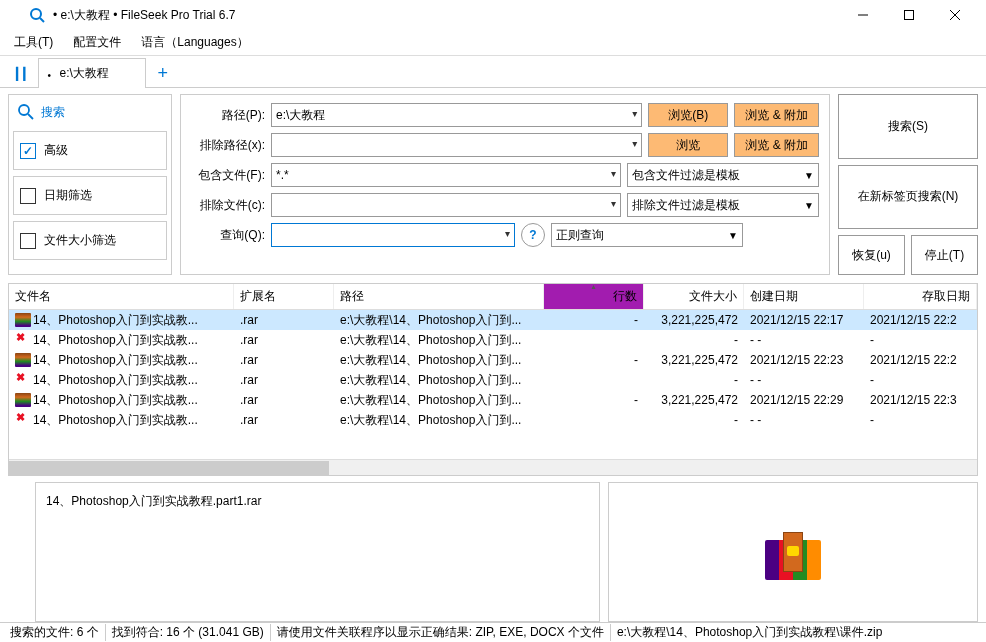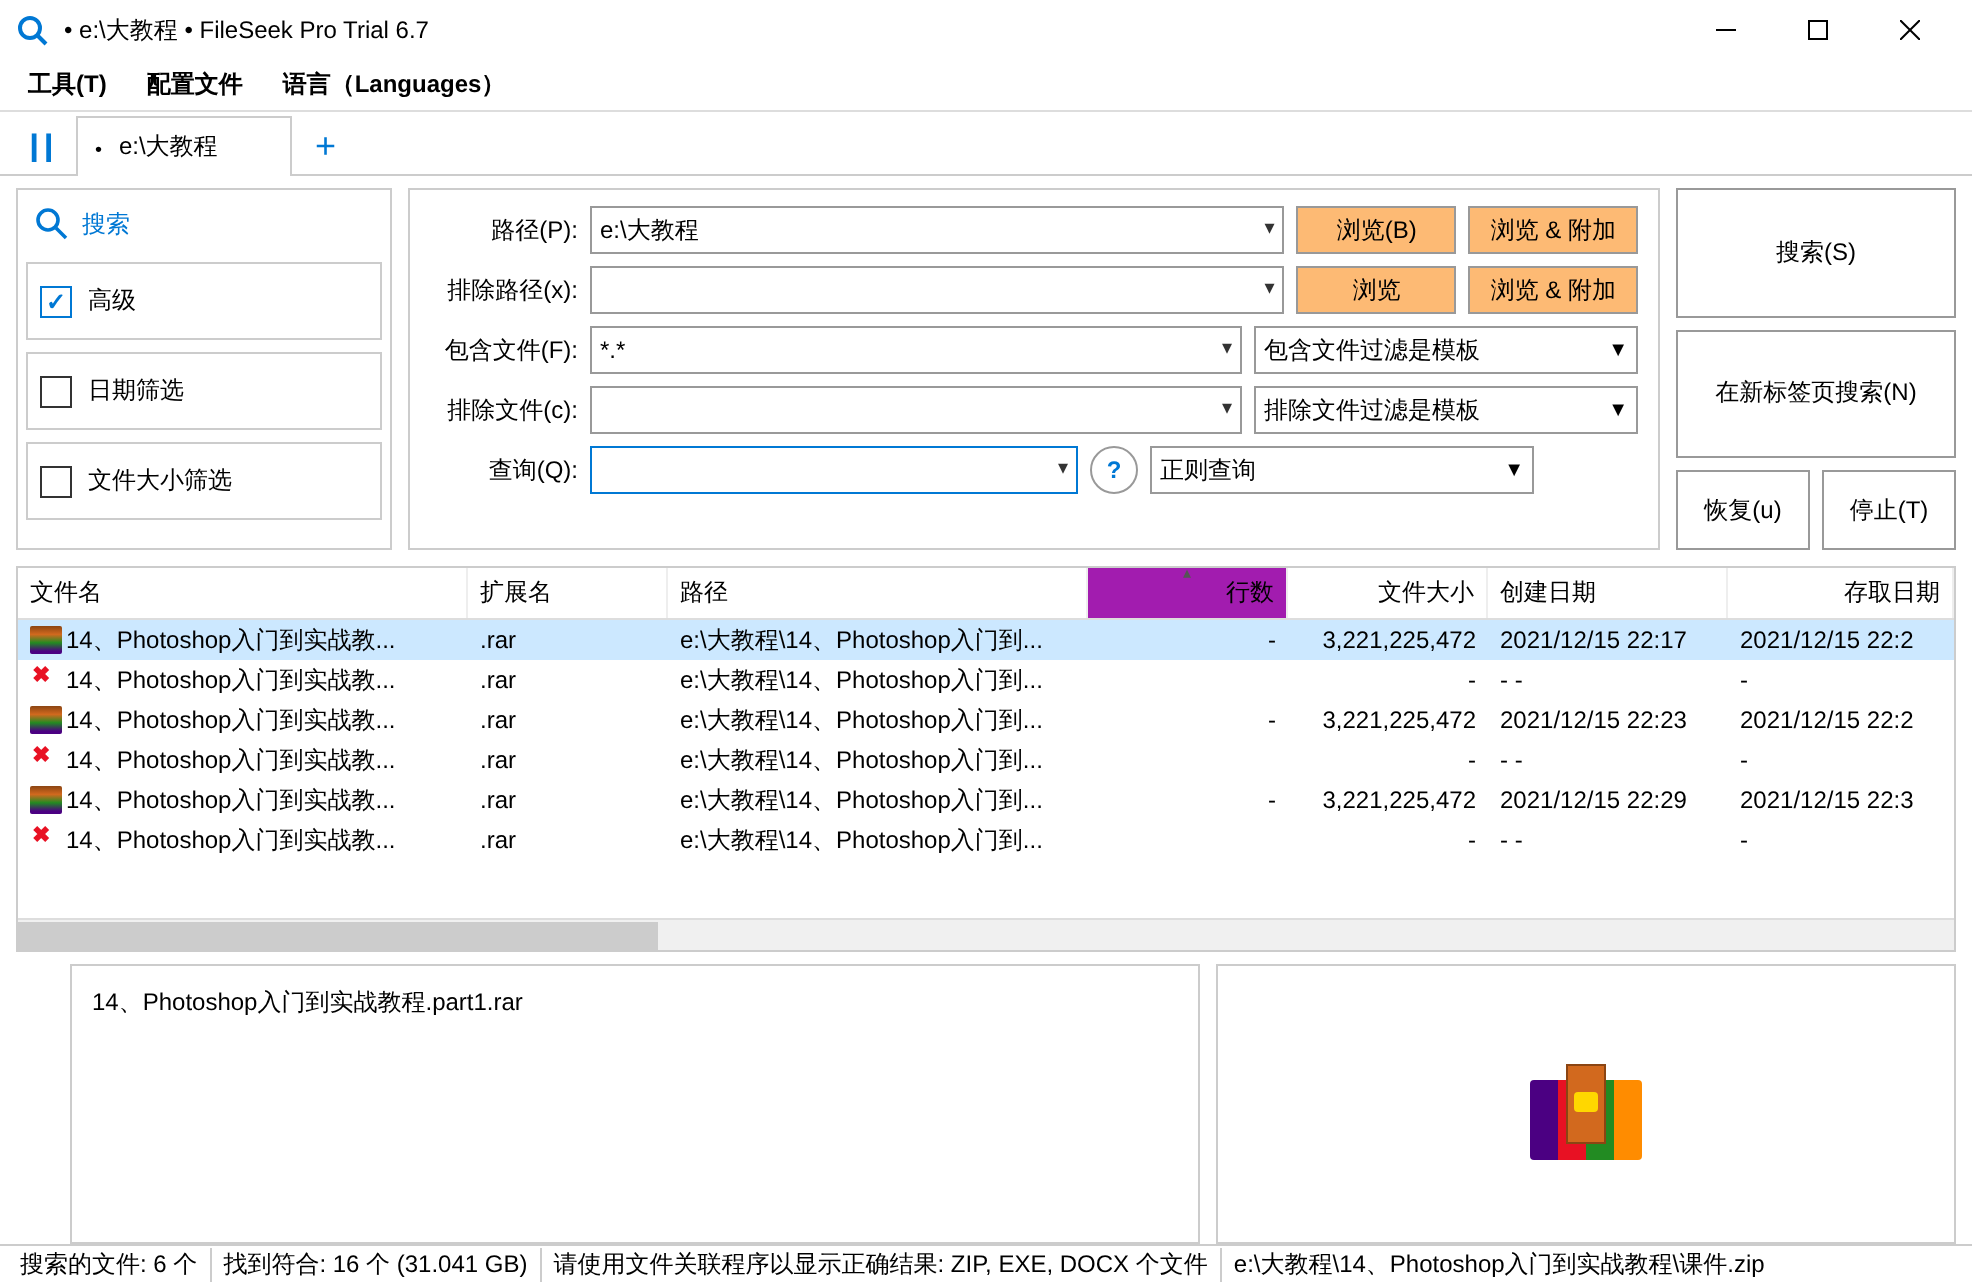--- a/index.html
+++ b/index.html
@@ -1,39 +1,39 @@
 <!DOCTYPE html>
 <html><head>
 <meta charset="utf-8">
 <style>
 * { box-sizing: border-box; margin: 0; padding: 0; font-family: "Microsoft YaHei", "Segoe UI", sans-serif; font-size: 12px; }
 body { background: #fff; width: 986px; height: 642px; overflow: hidden; display: flex; flex-direction: column; }
 
 
-.titlebar { height: 30px; display: flex; align-items: center; padding: 0 8px; }
+.titlebar { height: 30px; display: flex; align-items: center; padding: 0 8px; margin-left: 21px; }
 .titlebar .app-icon { width: 16px; height: 16px; margin-right: 8px; }
 .titlebar .title { flex: 1; }
 .titlebar .win-btns { display: flex; gap: 0; }
 .titlebar .win-btn { width: 46px; height: 30px; display: flex; align-items: center; justify-content: center; cursor: pointer; }
 
 
-.menubar { height: 26px; display: flex; align-items: center; padding: 0 4px; border-bottom: 1px solid #ddd; font-weight: bold; }
+.menubar { height: 26px; display: flex; align-items: center; padding: 0 4px; border-bottom: 1px solid #ddd; }
 .menubar .menu-item { padding: 4px 10px; cursor: pointer; }
 
 
 .tabbar { height: 32px; display: flex; align-items: flex-end; padding: 0 8px; border-bottom: 1px solid #ccc; }
 .tab-pause { color: #0078d4; margin: 0 8px 6px; letter-spacing: -2px; }
 .tab { padding: 6px 36px 6px 20px; border: 1px solid #ccc; border-bottom: none; background: #fff; position: relative; margin-bottom: -1px; cursor: pointer; }
 .tab-dot { position: absolute; left: 8px; top: 11px; font-size: 10px; }
 .tab-add { width: 34px; height: 28px; display: flex; align-items: center; justify-content: center; color: #0078d4; font-size: 18px; cursor: pointer; }
 
 
 .content { flex: 1; display: flex; flex-direction: column; padding: 6px 8px 0; overflow: hidden; }
 .search-panel { display: flex; gap: 8px; }
-.left-col { width: 188px; border: 1px solid #ccc; padding: 8px 4px; }
+.left-col { width: 164px; border: 1px solid #ccc; padding: 8px 4px; }
 .left-col .hdr { display: flex; align-items: center; gap: 6px; margin-bottom: 10px; color: #0078d4; padding: 0 4px; }
 .left-col .chk-row { display: flex; align-items: center; gap: 8px; padding: 10px 6px; border: 1px solid #ccc; margin-bottom: 6px; }
 .checkbox { width: 16px; height: 16px; border: 1.5px solid #333; display: flex; align-items: center; justify-content: center; }
 .checkbox.checked { border-color: #0078d4; }
 .checkbox.checked::after { content: "✓"; color: #0078d4; font-size: 12px; font-weight: bold; }
 
 .mid-col { flex: 1; border: 1px solid #ccc; padding: 8px 10px; }
 .form-row { display: flex; align-items: center; margin-bottom: 6px; gap: 6px; }
 .form-label { width: 74px; text-align: right; }
 .input { flex: 1; height: 24px; border: 1px solid #999; padding: 0 4px; display: flex; align-items: center; position: relative; }

